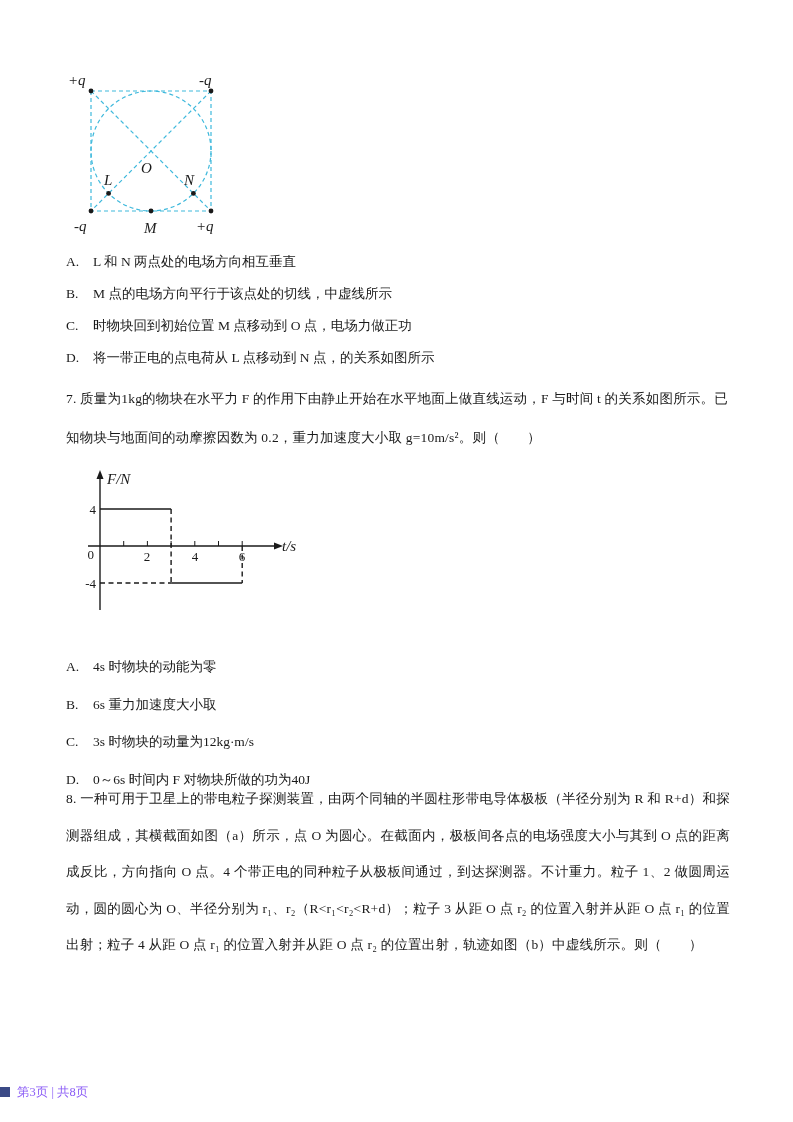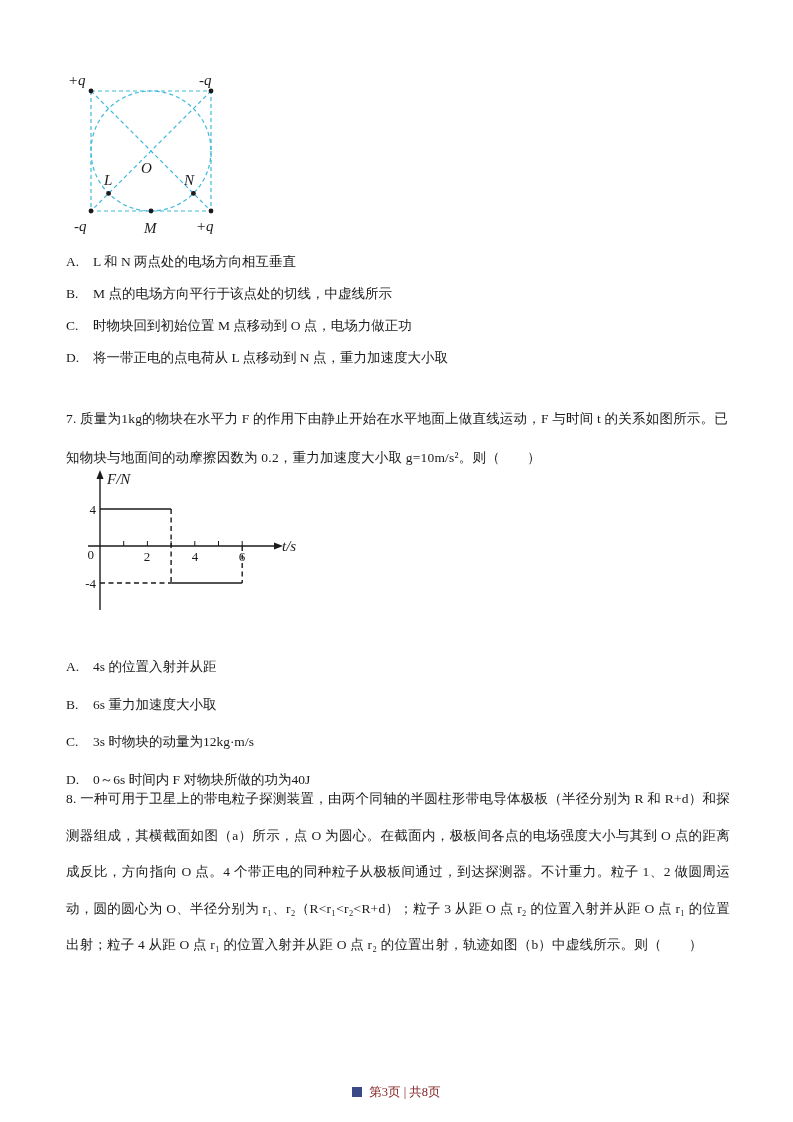--- a/index.html
+++ b/index.html
@@ -18,22 +18,22 @@
   }
   .opts{position:absolute;}
   .opt{display:flex;font-size:13.5px;}
   .opts.tight .opt{line-height:32px;}
   .opts.wide .opt{line-height:37.5px;}
   .opt .letter{width:27px;flex:none;}
   .opt .otext{flex:1;}
   #q7stem{line-height:39px;}
   #q8stem{line-height:36.5px;}
   .footer{
-    position:absolute;left:0;top:1084px;width:793px;text-align:center;
-    font-size:12.5px;color:#7f1d1d;
+    position:absolute;left:0;top:1084px;width:793px;
+    font-size:12.5px;color:#8b5cf6;
   }
   .fmark{
     display:inline-block;width:10px;height:10px;background:#3b4a86;
     margin-right:7px;vertical-align:-1px;
   }
 </style>
 </head>
 <body>
 
 <div class="page">
@@ -70,25 +70,25 @@
     <div class="opt">
       <span class="letter">B.</span>
       <span class="otext">M 点的电场方向平行于该点处的切线，中虚线所示</span>
     </div>
     <div class="opt">
       <span class="letter">C.</span>
       <span class="otext">时物块回到初始位置 M 点移动到 O 点，电场力做正功</span>
     </div>
     <div class="opt">
       <span class="letter">D.</span>
-      <span class="otext">将一带正电的点电荷从 L 点移动到 N 点，重力加速度大小取</span>
+      <span class="otext">将一带正电的点电荷从 L 点移动到 N 点，的关系如图所示</span>
     </div>
   </div>
 
-  <div class="para" id="q7stem" style="left:66px;top:399px;width:662px;">7. 质量为1kg的物块在水平力 F 的作用下由静止开始在水平地面上做直线运动，F 与时间 t 的关系如图所示。已知物块与地面间的动摩擦因数为 0.2，重力加速度大小取 g=10m/s²。则（　　）</div>
+  <div class="para" id="q7stem" style="left:66px;top:379px;width:662px;">7. 质量为1kg的物块在水平力 F 的作用下由静止开始在水平地面上做直线运动，F 与时间 t 的关系如图所示。已知物块与地面间的动摩擦因数为 0.2，重力加速度大小取 g=10m/s²。则（　　）</div>
 
   <svg class="abs" id="ft-plot" style="left:70px;top:468px;" width="280" height="150" viewBox="0 0 280 150">
     <line x1="30" y1="6" x2="30" y2="142" stroke="#1a1a1a" stroke-width="1.4"></line>
     <line x1="18" y1="78" x2="208" y2="78" stroke="#1a1a1a" stroke-width="1.4"></line>
     <polygon points="30,2 26.5,11 33.5,11" fill="#1a1a1a"></polygon>
     <polygon points="213,78 204,74.5 204,81.5" fill="#1a1a1a"></polygon>
 
     <text class="it" x="37" y="16">F/N</text>
     <text class="it" x="212" y="83">t/s</text>
 
@@ -113,21 +113,21 @@
         <line x1="101.1" y1="78" x2="101.1" y2="73" stroke="#1a1a1a" stroke-width="1"></line>
         <line x1="124.8" y1="78" x2="124.8" y2="73" stroke="#1a1a1a" stroke-width="1"></line>
         <line x1="148.5" y1="78" x2="148.5" y2="73" stroke="#1a1a1a" stroke-width="1"></line>
         <line x1="172.2" y1="78" x2="172.2" y2="73" stroke="#1a1a1a" stroke-width="1"></line>
       </g>
   </svg>
 
   <div class="opts wide" style="left:66px;top:648px;width:640px;">
     <div class="opt">
       <span class="letter">A.</span>
-      <span class="otext">4s 的位置入射并从距</span>
+      <span class="otext">4s 时物块的动能为零</span>
     </div>
     <div class="opt">
       <span class="letter">B.</span>
       <span class="otext">6s 重力加速度大小取</span>
     </div>
     <div class="opt">
       <span class="letter">C.</span>
       <span class="otext">3s 时物块的动量为12kg·m/s</span>
     </div>
     <div class="opt">

